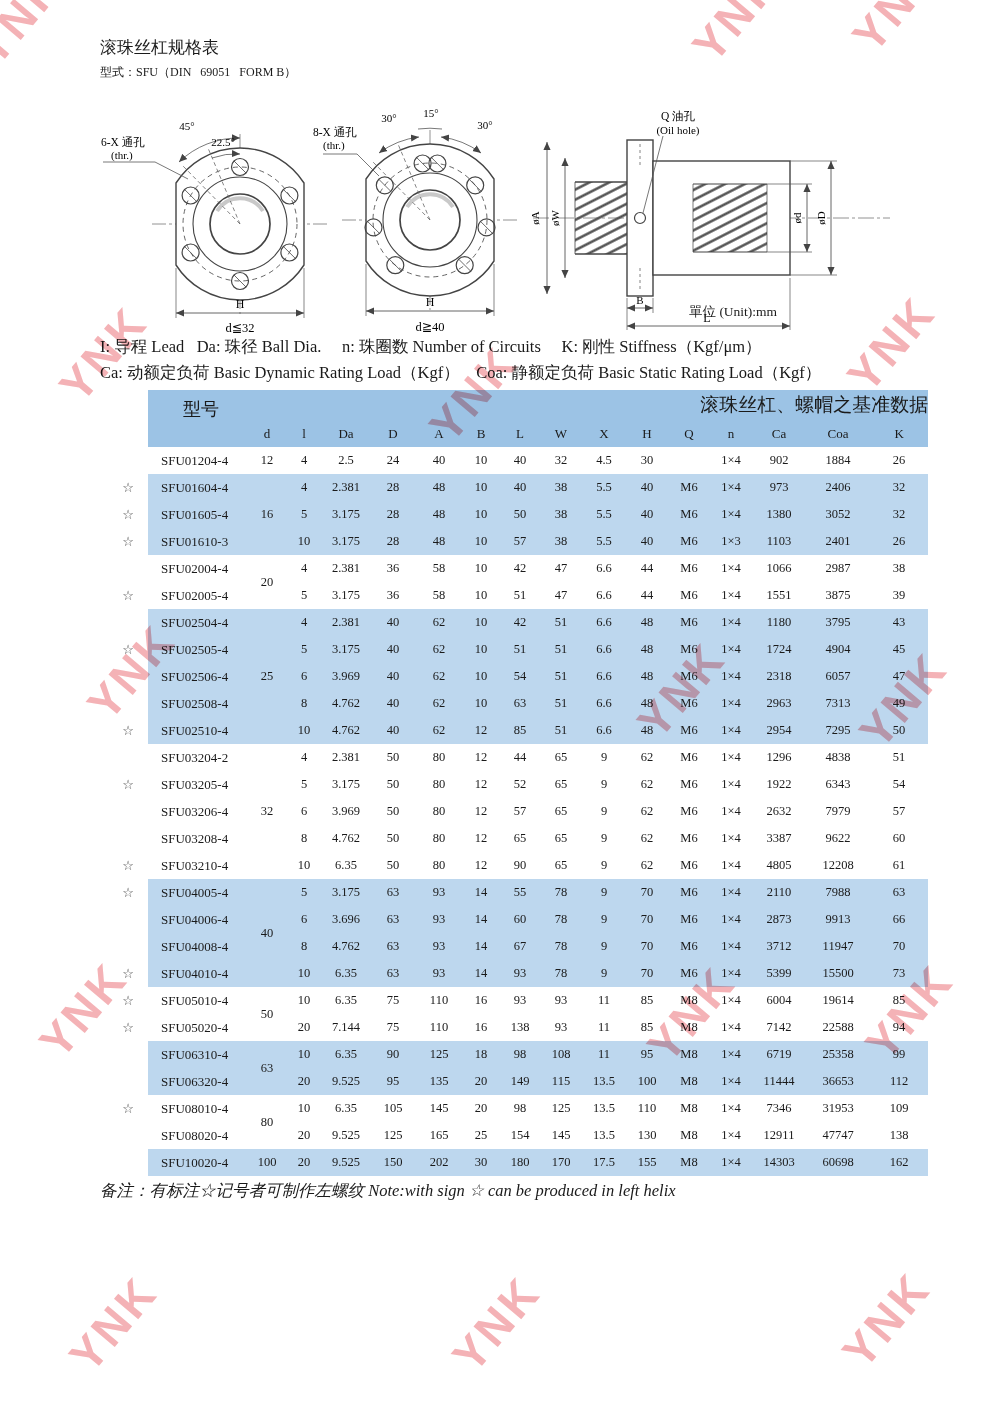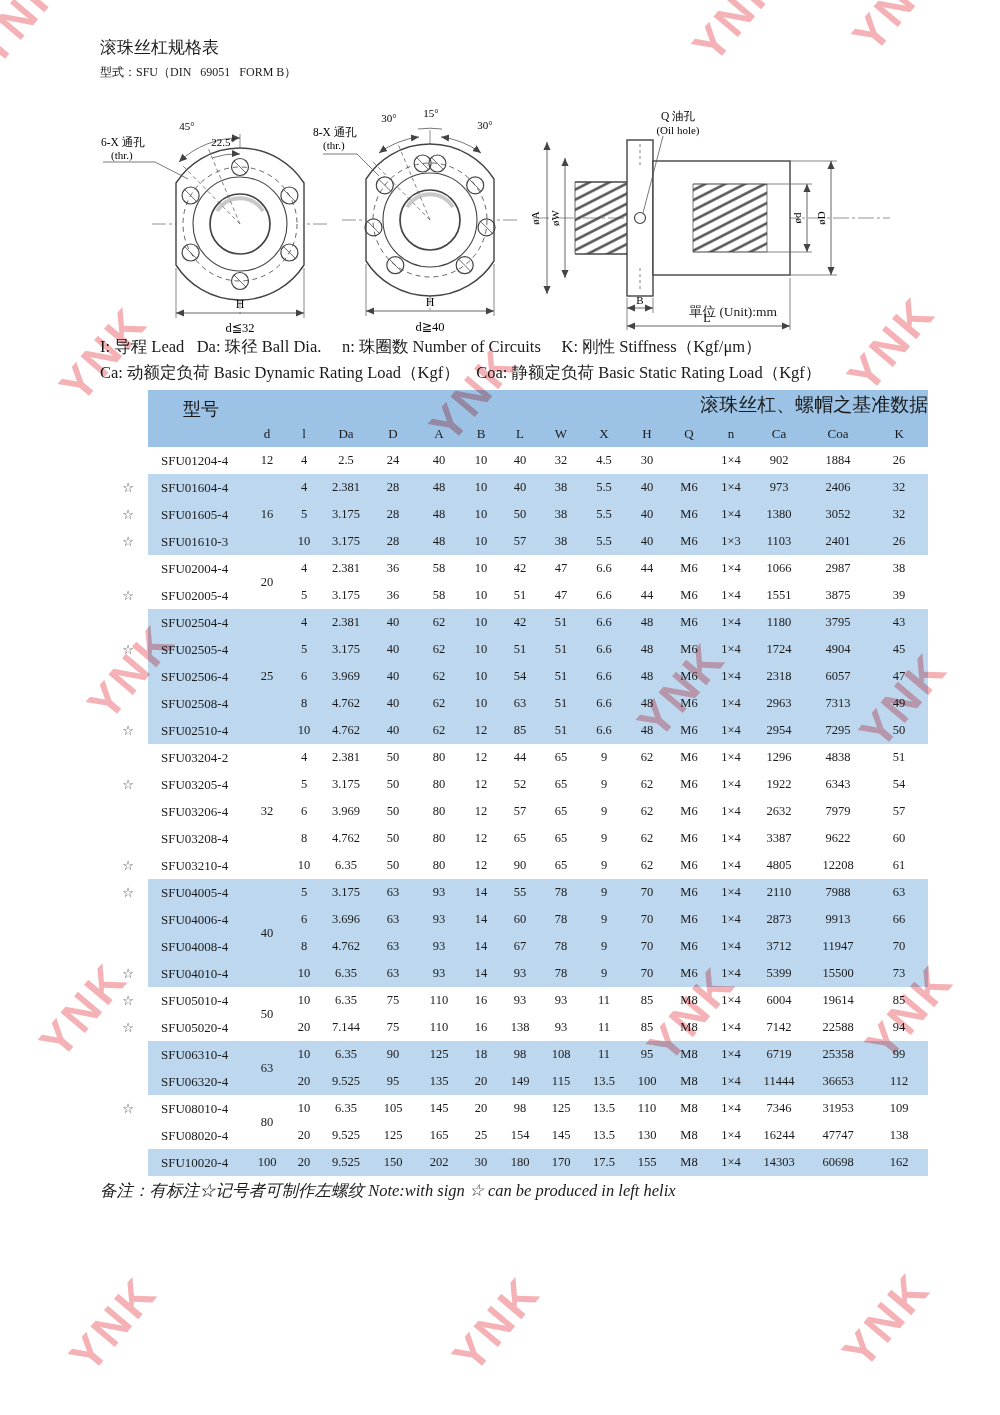--- a/index.html
+++ b/index.html
@@ -701,21 +701,21 @@
         <td>9.525</td>
         <td>125</td>
         <td>165</td>
         <td>25</td>
         <td>154</td>
         <td>145</td>
         <td>13.5</td>
         <td>130</td>
         <td>M8</td>
         <td>1×4</td>
-        <td>16244</td>
+        <td>12911</td>
         <td>47747</td>
         <td>138</td>
       </tr>
       <tr class="band">
         <td class="star"></td>
         <td class="model">SFU10020-4</td>
         <td rowspan="1">100</td>
         <td>20</td>
         <td>9.525</td>
         <td>150</td>

